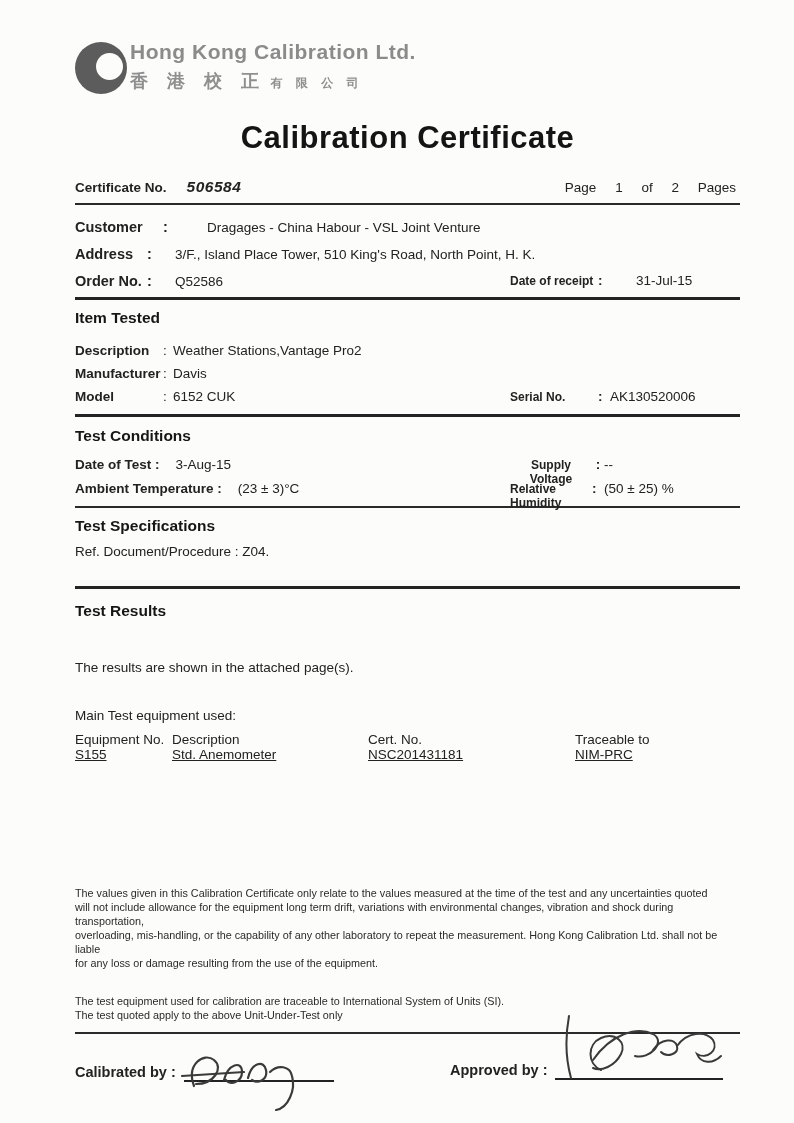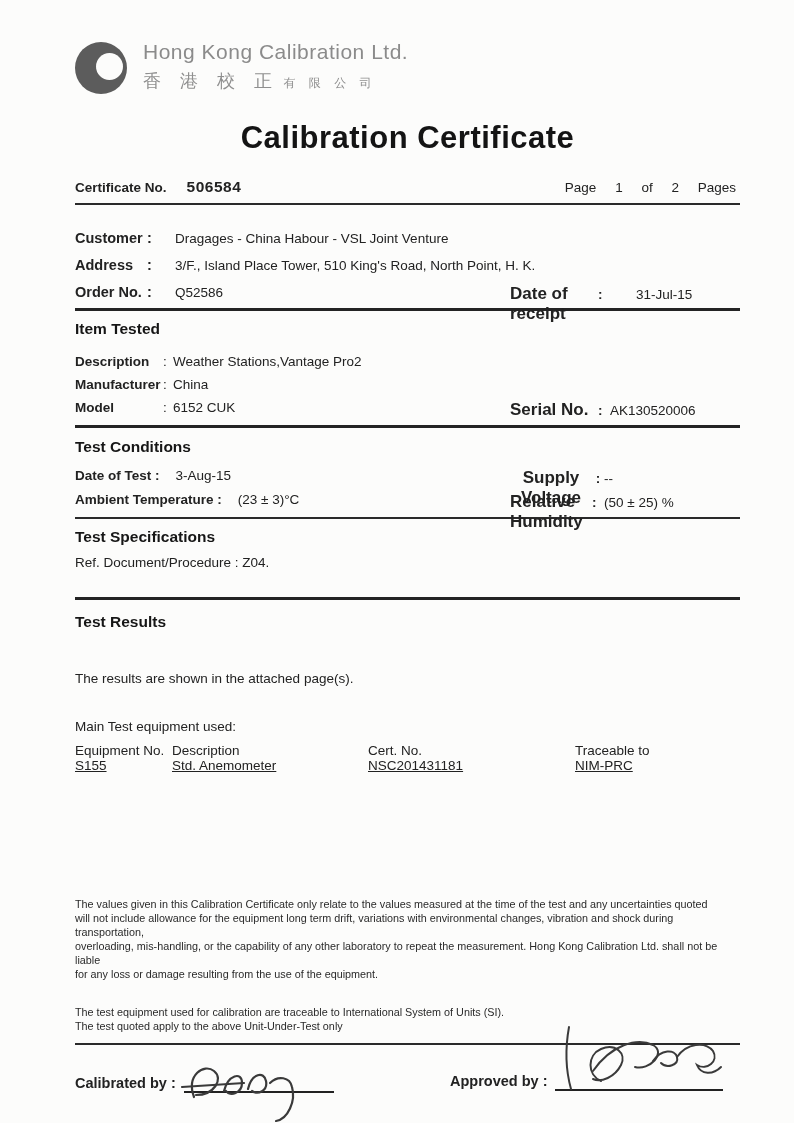--- a/index.html
+++ b/index.html
@@ -9,49 +9,49 @@
     position:relative; width:794px; height:1123px; margin:0 auto;
     background:#fcfcfb; overflow:hidden;
     padding:36px 54px 0 75px;
   }
   .content { position:relative; width:665px; }
 
   
   .hdr { display:flex; align-items:flex-start; margin-top:4px; }
   .logo { position:relative; width:52px; height:52px; background:#5c5c5c; border-radius:50%; margin-top:2px; flex:0 0 auto; }
   .logo-cut { position:absolute; width:27px; height:27px; left:21px; top:11px; background:#fcfcfb; border-radius:50%; }
-  .hdr-text { margin-left:16px; }
+  .hdr-text { margin-left:3px;font-weight:bold; }
   .co-en { font-size:21px; color:#8b8b8b; letter-spacing:0.5px; }
   .co-zh { margin-top:5px; color:#8f8f8f; }
   .co-zh .big { font-size:18px; letter-spacing:7px; }
   .co-zh .small { font-size:12px; letter-spacing:5px; }
 
   .title { text-align:center; font-size:31px; font-weight:bold; color:#141414; margin-top:26px; letter-spacing:0.5px; }
 
   
   .rule  { border-top:2px solid #2a2a2a; }
   .rule3 { border-top:3px solid #242424; }
 
   .certrow { display:flex; align-items:baseline; margin-top:22px; }
   .certrow .lbl { font-weight:bold; font-size:13.5px; }
-  .certrow .num { font-weight:bold; font-size:15.5px; margin-left:20px; letter-spacing:0.5px; }
+  .certrow .num { font-weight:bold; font-size:15.5px; margin-left:20px; letter-spacing:0.5px;font-style:italic; }
   .pageinfo { margin-left:auto; font-size:13.5px; margin-right:4px; }
   .pageinfo span { margin-left:15px; }
 
   .row { display:flex; align-items:baseline; }
   .lblcol { font-weight:bold; font-size:14.5px; flex:0 0 72px; }
   .coloncol { flex:0 0 14px; font-weight:bold; font-size:14.5px; }
   .valcol { font-size:13.5px; margin-left:14px; }
 
   .itmlbl { font-weight:bold; font-size:13.5px; flex:0 0 88px; }
   .itmcolon { flex:0 0 10px; font-size:13.5px; }
   .itmval { font-size:13.5px; }
 
   .rcol { position:absolute; left:405px; top:0; display:flex; align-items:baseline; }
-  .rlbl { font-weight:bold; font-size:17px; flex:0 0 118px;padding-left:30px; }
+  .rlbl { font-weight:bold; font-size:12px; flex:0 0 118px;padding-left:30px; }
   .rcolon { flex:0 0 12px; font-size:13.5px; font-weight:bold; }
   .rval { font-size:13.5px; }
 
   .sect { font-weight:bold; font-size:15.5px; color:#161616; }
   .body13 { font-size:13.5px; }
 
   .eqgrid { display:flex; font-size:13.5px; }
   .eqc1 { flex:0 0 97px; } .eqc2 { flex:0 0 196px; } .eqc3 { flex:0 0 207px; } .eqc4 { flex:1; }
   .eqhead > div { }
 
@@ -90,21 +90,21 @@
       <span class="pageinfo">
         <span>Page</span>
         <span>1</span>
         <span>of</span>
         <span>2</span>
         <span>Pages</span>
       </span>
     </div>
     <div class="rule" style="margin-top:7px;"></div>
 
-    <div class="row" style="margin-top:25px;">
+    <div class="row" style="margin-top:14px;gap:16px;">
       <span class="lblcol">Customer</span>
       <span class="coloncol">:</span>
       <span class="valcol">Dragages - China Habour - VSL Joint Venture</span>
     </div>
     <div class="row" style="margin-top:11px;">
       <span class="lblcol">Address</span>
       <span class="coloncol">:</span>
       <span class="valcol">3/F., Island Place Tower, 510 King's Road, North Point, H. K.</span>
     </div>
     <div class="row" style="margin-top:11px; position:relative;">
@@ -121,21 +121,21 @@
 
     <div class="sect" style="margin-top:9px;">Item Tested</div>
     <div class="row" style="margin-top:16px;">
       <span class="itmlbl">Description</span>
       <span class="itmcolon">:</span>
       <span class="itmval">Weather Stations,Vantage Pro2</span>
     </div>
     <div class="row" style="margin-top:8px;">
       <span class="itmlbl">Manufacturer</span>
       <span class="itmcolon">:</span>
-      <span class="itmval">China</span>
+      <span class="itmval">Davis</span>
     </div>
     <div class="row" style="margin-top:8px; position:relative;">
       <span class="itmlbl">Model</span>
       <span class="itmcolon">:</span>
       <span class="itmval">6152 CUK</span>
       <span class="rcol">
         <span class="rlbl">Serial No.</span>
         <span class="rcolon">:</span>
         <span class="rval">AK130520006</span>
       </span>

